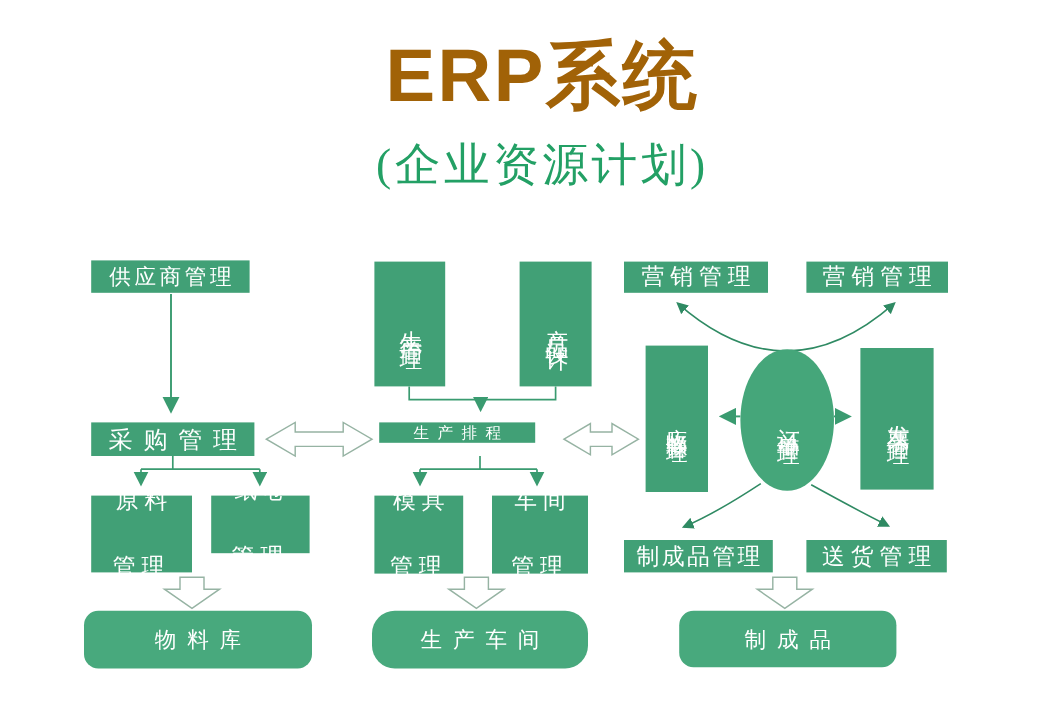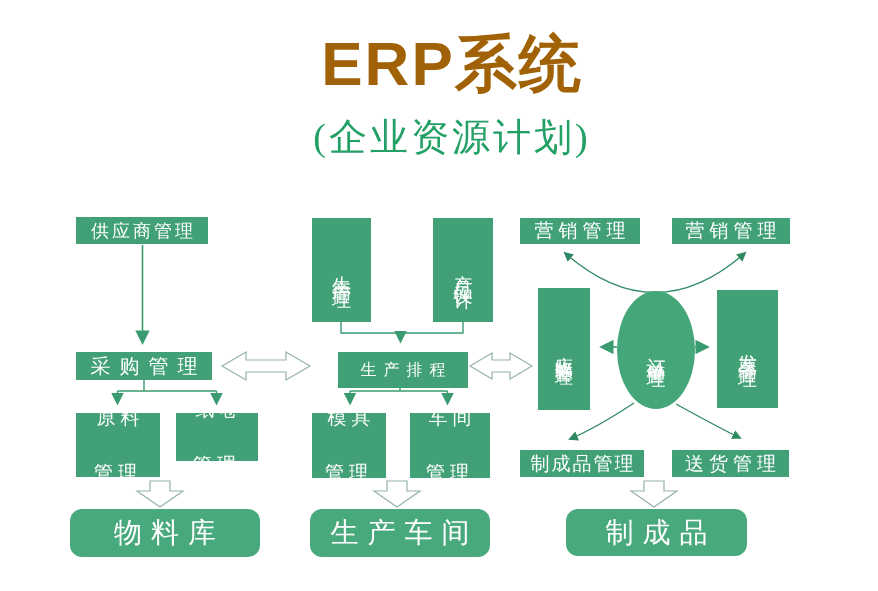--- a/index.html
+++ b/index.html
@@ -15,21 +15,21 @@
   }
   .title-sub{
     margin-top:14px;font-size:38px;color:#23a065;letter-spacing:3px;font-weight:500;
   }
   
   .box{
     position:absolute;background:#41a076;color:#ffffff;
     display:flex;align-items:center;justify-content:center;
     text-align:center;box-sizing:border-box;
   }
-  .rounded{background:#48a97d;border-radius:12px;font-size:28px;letter-spacing:9px;text-indent:9px;}
+  .rounded{background:#48a97d;border-radius:12px;font-size:18px;letter-spacing:9px;text-indent:9px;}
   .oneline{font-size:19px;font-family:Liberation Mono, monospace;}
   .twoline{font-size:19px;letter-spacing:5px;text-indent:5px;line-height:1.45;white-space:pre-line;}
   .vert{
     writing-mode:vertical-rl;text-orientation:upright;
     font-size:19px;letter-spacing:5px;
   }
   .ellipse{border-radius:50%;background:#45a67a;}
   
   #wires{position:absolute;left:0;top:0;width:878px;height:591px;}
 </style>
@@ -105,35 +105,35 @@
   </div>
 
   <div class="box vert" style="left:312px;top:218px;width:59px;height:104px;">
     <span>生产管理</span>
   </div>
 
   <div class="box vert" style="left:433px;top:218px;width:60px;height:104px;">
     <span>产品设计</span>
   </div>
 
-  <div class="box oneline" style="left:338px;top:352px;width:130px;height:36px;font-size:16px;letter-spacing:7px;text-indent:7px;">
+  <div class="box oneline" style="left:316px;top:352px;width:130px;height:17px;font-size:13px;letter-spacing:7px;text-indent:7px;">
     <span>生产排程</span>
   </div>
 
   <div class="box twoline" style="left:312px;top:413px;width:74px;height:65px;">
     <span><span>模具</span><br>
     <span>管理</span></span>
   </div>
 
   <div class="box twoline" style="left:410px;top:413px;width:80px;height:65px;">
     <span><span>车间</span><br>
     <span>管理</span></span>
   </div>
 
-  <div class="box rounded" style="left:310px;top:509px;width:180px;height:48px;">
+  <div class="box rounded" style="left:310px;top:509px;width:180px;height:48px;border-radius:19px;">
     <span>生产车间</span>
   </div>
 
   <div class="box oneline" style="left:520px;top:218px;width:120px;height:26px;letter-spacing:5px;text-indent:5px;">
     <span>营销管理</span>
   </div>
 
   <div class="box oneline" style="left:672px;top:218px;width:118px;height:26px;letter-spacing:5px;text-indent:5px;justify-content:center;">
     <span>营销管理</span>
   </div>

